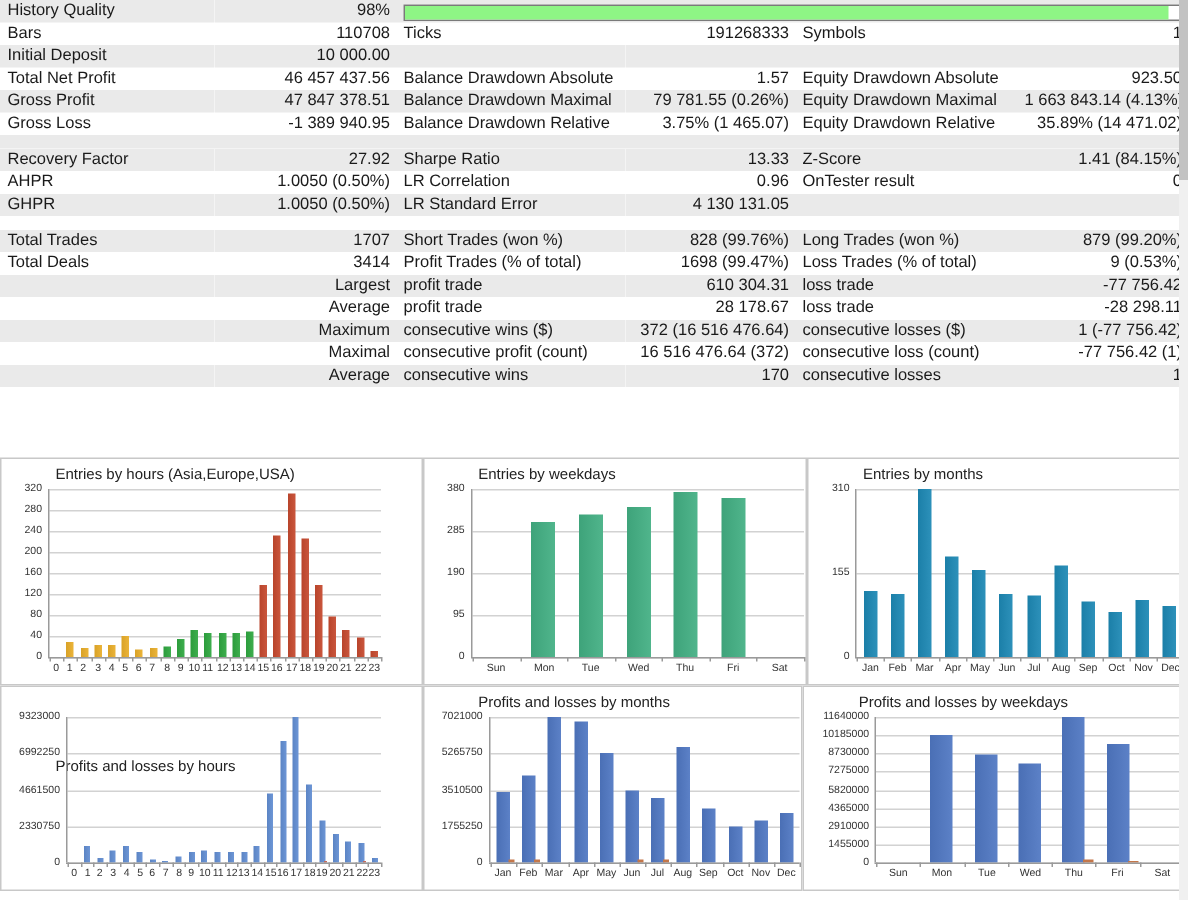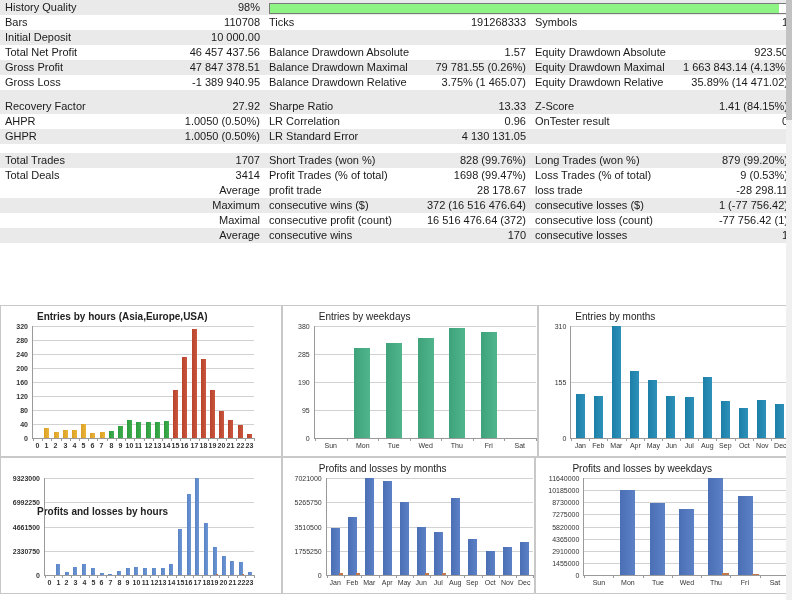--- a/index.html
+++ b/index.html
@@ -55,21 +55,21 @@
   .charts-wrap { position:absolute; left:0; top:305px; width:792px; height:295px; background:#fff; }
   .chart-row { display:flex; width:792px; }
   .chart-box {
     box-sizing: border-box;
     background: #ffffff;
     border: 1px solid #c8c8c8;
     position: relative;
   }
   .chart-box.r1 { height: 152px; }
   .chart-box.r2 { height: 137px; }
-  .cw1 { width: 291px; font-weight: bold; }
+  .cw1 { width: 291px; }
   .cw2 { width: 265px; }
   .cw3 { width: 262px; }
 
   .chart-title {
     position:absolute;
     font-size: 10px;
     color: #222;
     white-space: nowrap;
   }
   .plot { position:absolute; }
@@ -206,20 +206,28 @@
           <td class="lbl">Long Trades (won %)</td>
           <td class="val">879 (99.20%)</td>
         </tr>
         <tr class="plain">
           <td class="lbl">Total Deals</td>
           <td class="val">3414</td>
           <td class="lbl">Profit Trades (% of total)</td>
           <td class="val">1698 (99.47%)</td>
           <td class="lbl">Loss Trades (% of total)</td>
           <td class="val">9 (0.53%)</td>
+        </tr>
+        <tr class="alt">
+          <td class="lbl"></td>
+          <td class="val">Largest</td>
+          <td class="lbl">profit trade</td>
+          <td class="val">610 304.31</td>
+          <td class="lbl">loss trade</td>
+          <td class="val">-77 756.42</td>
         </tr>
         <tr class="plain">
           <td class="lbl"></td>
           <td class="val">Average</td>
           <td class="lbl">profit trade</td>
           <td class="val">28 178.67</td>
           <td class="lbl">loss trade</td>
           <td class="val">-28 298.11</td>
         </tr>
         <tr class="alt">

